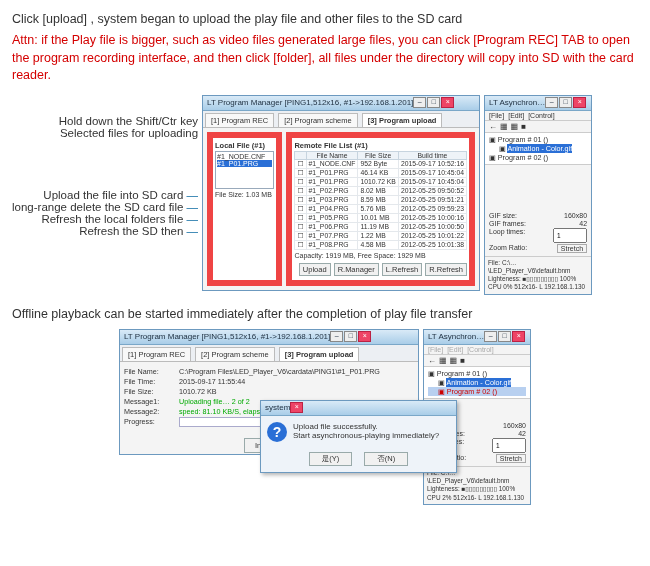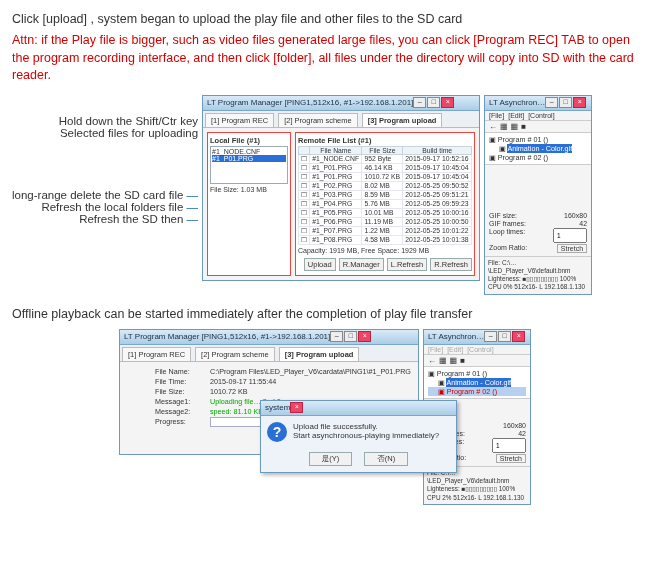--- a/index.html
+++ b/index.html
@@ -39,21 +39,21 @@
   }
   .winbtns { display: flex; gap: 1px; }
   .winbtn { width: 11px; height: 9px; border:1px solid #888; background:#eee; font-size:7px; line-height:8px; text-align:center;}
   .winbtn.close { background:#e46; color:#fff; border-color:#b24;}
 
   .tabs { display:flex; background:#eceff3; border-bottom:1px solid #bbb; }
   .tab { padding:2px 5px; border:1px solid #bbb; border-bottom:none; margin:2px 2px 0 2px; background:#f8f8f8; font-size:7.5px;}
   .tab.active { background:#fff; font-weight:bold; }
 
   .pane-body { padding:4px; display:flex; gap:4px; }
-  .group { border:1px solid #ef4444; background:#fff; padding:2px; }
+  .group { border:6px solid #ef4444; background:#fff; padding:2px; }
   .group-title { font-size:7.5px; font-weight:bold; padding:1px 0; }
 
   .listbox { border:1px solid #9ab; background:#fff; height:34px; overflow:hidden; font-size:7px; padding:1px;}
   .listbox .sel { background:#2a6fd6; color:#fff; }
 
   table.remote { border-collapse:collapse; font-size:6.8px; width: 100%; background:#fff; }
   table.remote th { background:#eef3f8; border:1px solid #c7d4df; padding:0 2px; font-weight:normal; }
   table.remote td { border:1px solid #e4e8ec; padding:0 2px; white-space:nowrap; }
 
   .status-line { font-size:7px; padding:2px 0; }
@@ -68,21 +68,21 @@
   .tree .sel { background:#2a6fd6; color:#fff; }
   .props { font-size:7px; padding:2px 4px; }
   .props .row { display:flex; justify-content:space-between; margin:1px 0;}
   .props input { width:26px; height:9px; font-size:6.5px;}
   .propsfoot { font-size:6.4px; border-top:1px solid #ccc; padding:2px 3px; line-height:1.3; }
 
   .sub { margin: 12px 0 8px; color:#333; }
 
   
   .f2-main { width: 300px; }
-  .detail-grid { font-size:7.2px; padding:4px;margin-left:31px; }
+  .detail-grid { font-size:7.2px; padding:4px; }
   .detail-grid .r { display:flex; margin:1px 0; }
   .detail-grid .k { width:55px; }
   .green { color:#0a0; }
   .progress { height:8px; border:1px solid #aac; background:#fff; position:relative; }
 
   .dialog {
     position:absolute; left:140px; top:70px; width:195px;
     border:1px solid #6c99bf; background:#eef3f9; z-index:5;
     box-shadow: 2px 2px 4px rgba(0,0,0,0.3);
   }
@@ -98,20 +98,21 @@
 <p class="attn">Attn: if the Play file is bigger, such as video files generated large files, you can click [Program REC] TAB to open the program recording interface, and then click [folder], all files under the directory will copy into SD with the card reader.</p>
 
 <div class="fig-row" id="fig1" style="position:relative;">
 
   <div class="labels-col">
     <div class="labels-top">
       <div>Hold down the Shift/Ctr key</div>
       <div>Selected files for uploading</div>
     </div>
     <div class="labels-bot">
+      <div><span>Upload the file into SD card</span> <span class="connector">—</span></div>
       <div><span>long-range delete the SD card file</span> <span class="connector">—</span></div>
       <div><span>Refresh the local folders file</span> <span class="connector">—</span></div>
       <div><span>Refresh the SD then</span> <span class="connector">—</span></div>
     </div>
   </div>
 
   <div class="window" style="width:278px;">
     <div class="titlebar">
       <span>LT Program Manager  [PING1,512x16, #1-&gt;192.168.1.201]</span>
       <span class="winbtns">

